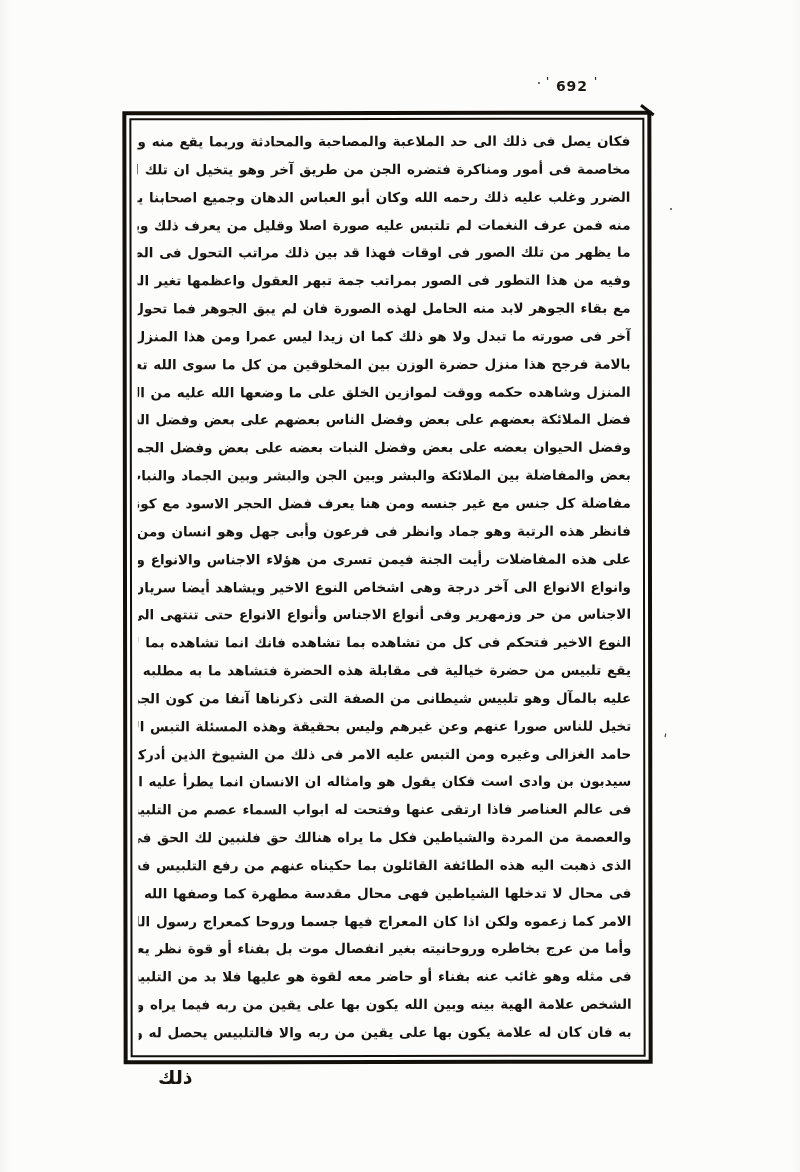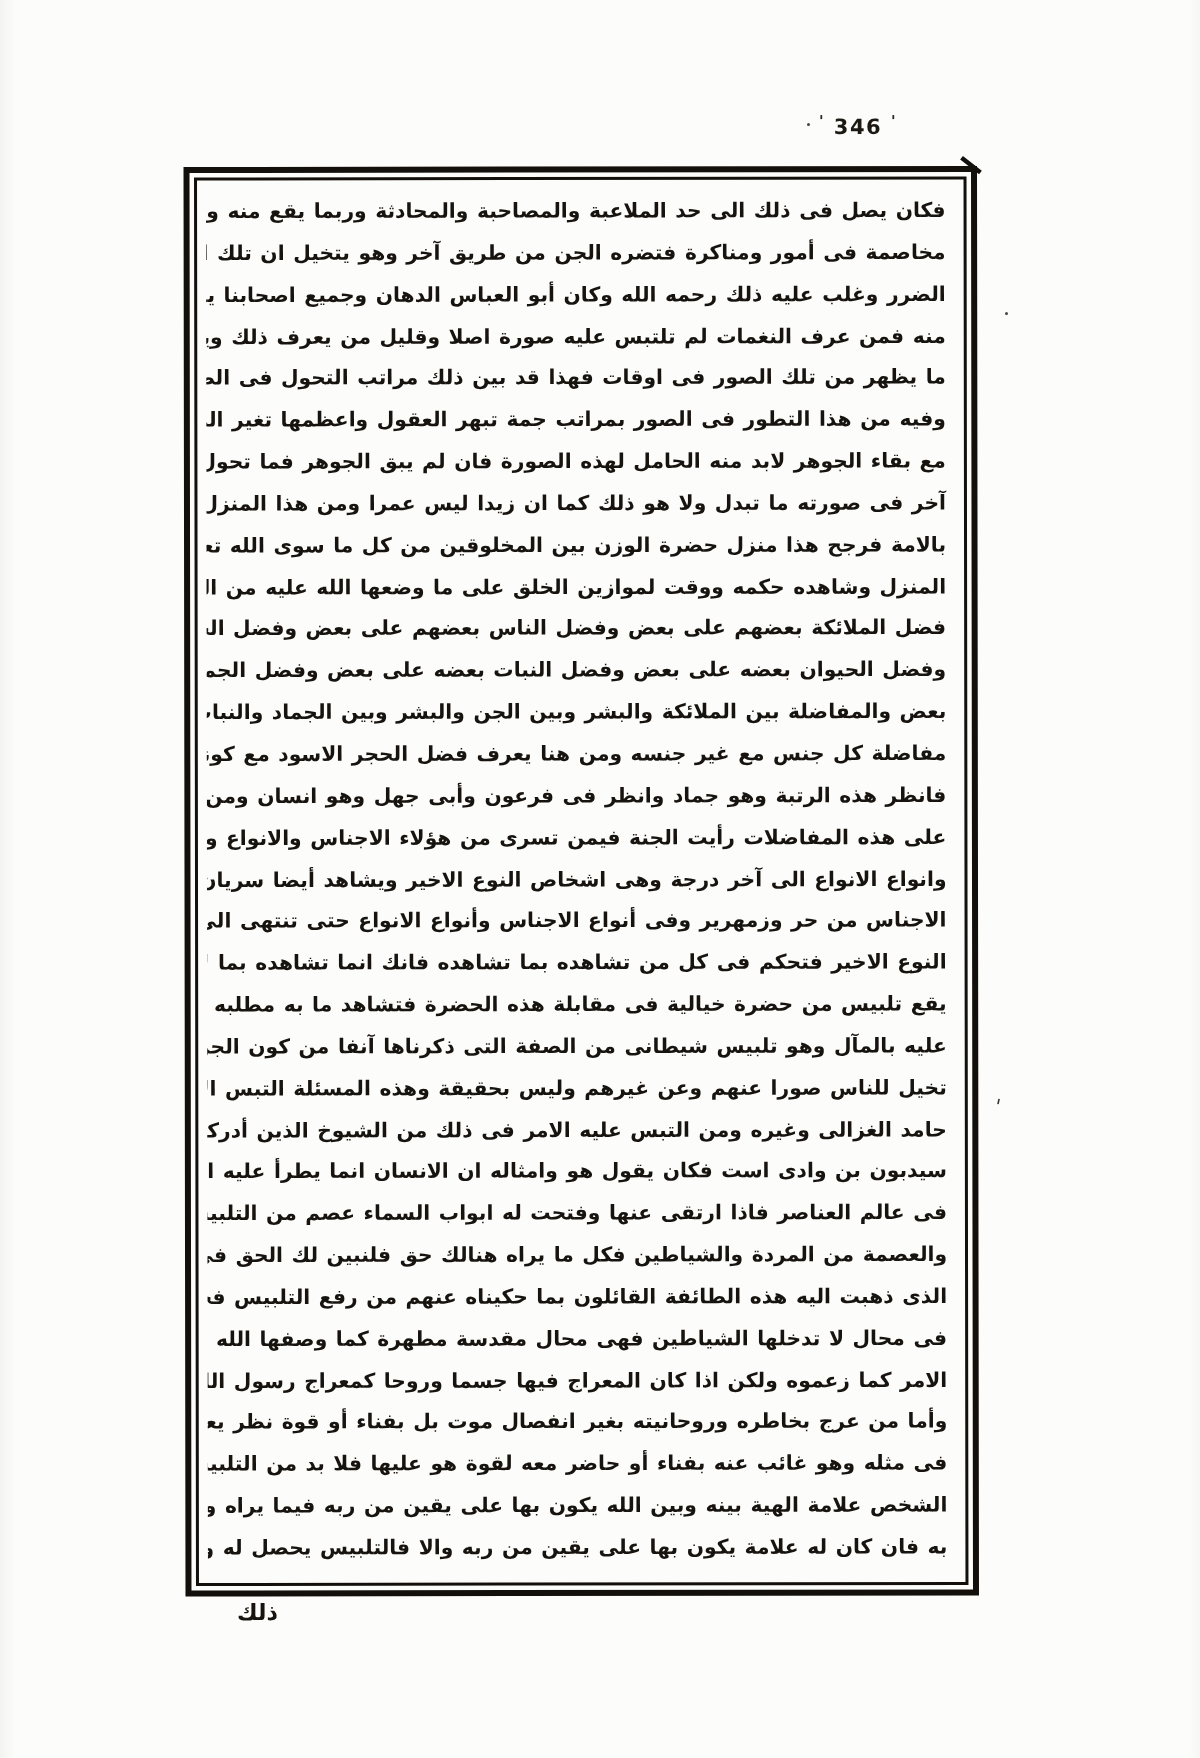--- a/index.html
+++ b/index.html
@@ -71,21 +71,21 @@
     text-align:justify;
     text-align-last:justify;
     -moz-text-align-last:justify;
     white-space:nowrap;
     overflow:visible;
     word-spacing:1px;
   }
   .catchword{
     position:absolute;
     left:158px;top:1066px;
-    font-size:15px;font-weight:bold;
+    font-size:19px;font-weight:bold;
     color:#17130f;
     direction:rtl;
   }
   .margin-mark{
     position:absolute;
     left:663px;top:731px;
     font-size:13px;
     color:#3a342c;
     transform:rotate(12deg);
   }
@@ -93,21 +93,21 @@
     position:absolute;background:#4a443a;border-radius:50%;
   }
 </style>
 </head>
 <body>
 
 <div class="scan-page">
 
   <div class="page-number">
     <span class="tick">'</span>
-    <span>346</span>
+    <span>692</span>
     <span class="tick">'</span>
   </div>
 
   <div class="text-frame-outer">
     <div class="corner-hook"></div>
     <div class="text-frame-inner">
       <div class="text-block" dir="rtl" lang="ar">
 
       <div class="line">فكان يصل فى ذلك الى حد الملاعبة والمصاحبة والمحادثة وربما يقع منه وبين ذلك الذى شاهده</div>
           <div class="line">مخاصمة فى أمور ومناكرة فتضره الجن من طريق آخر وهو يتخيل ان تلك الصور ومنها صدر</div>

